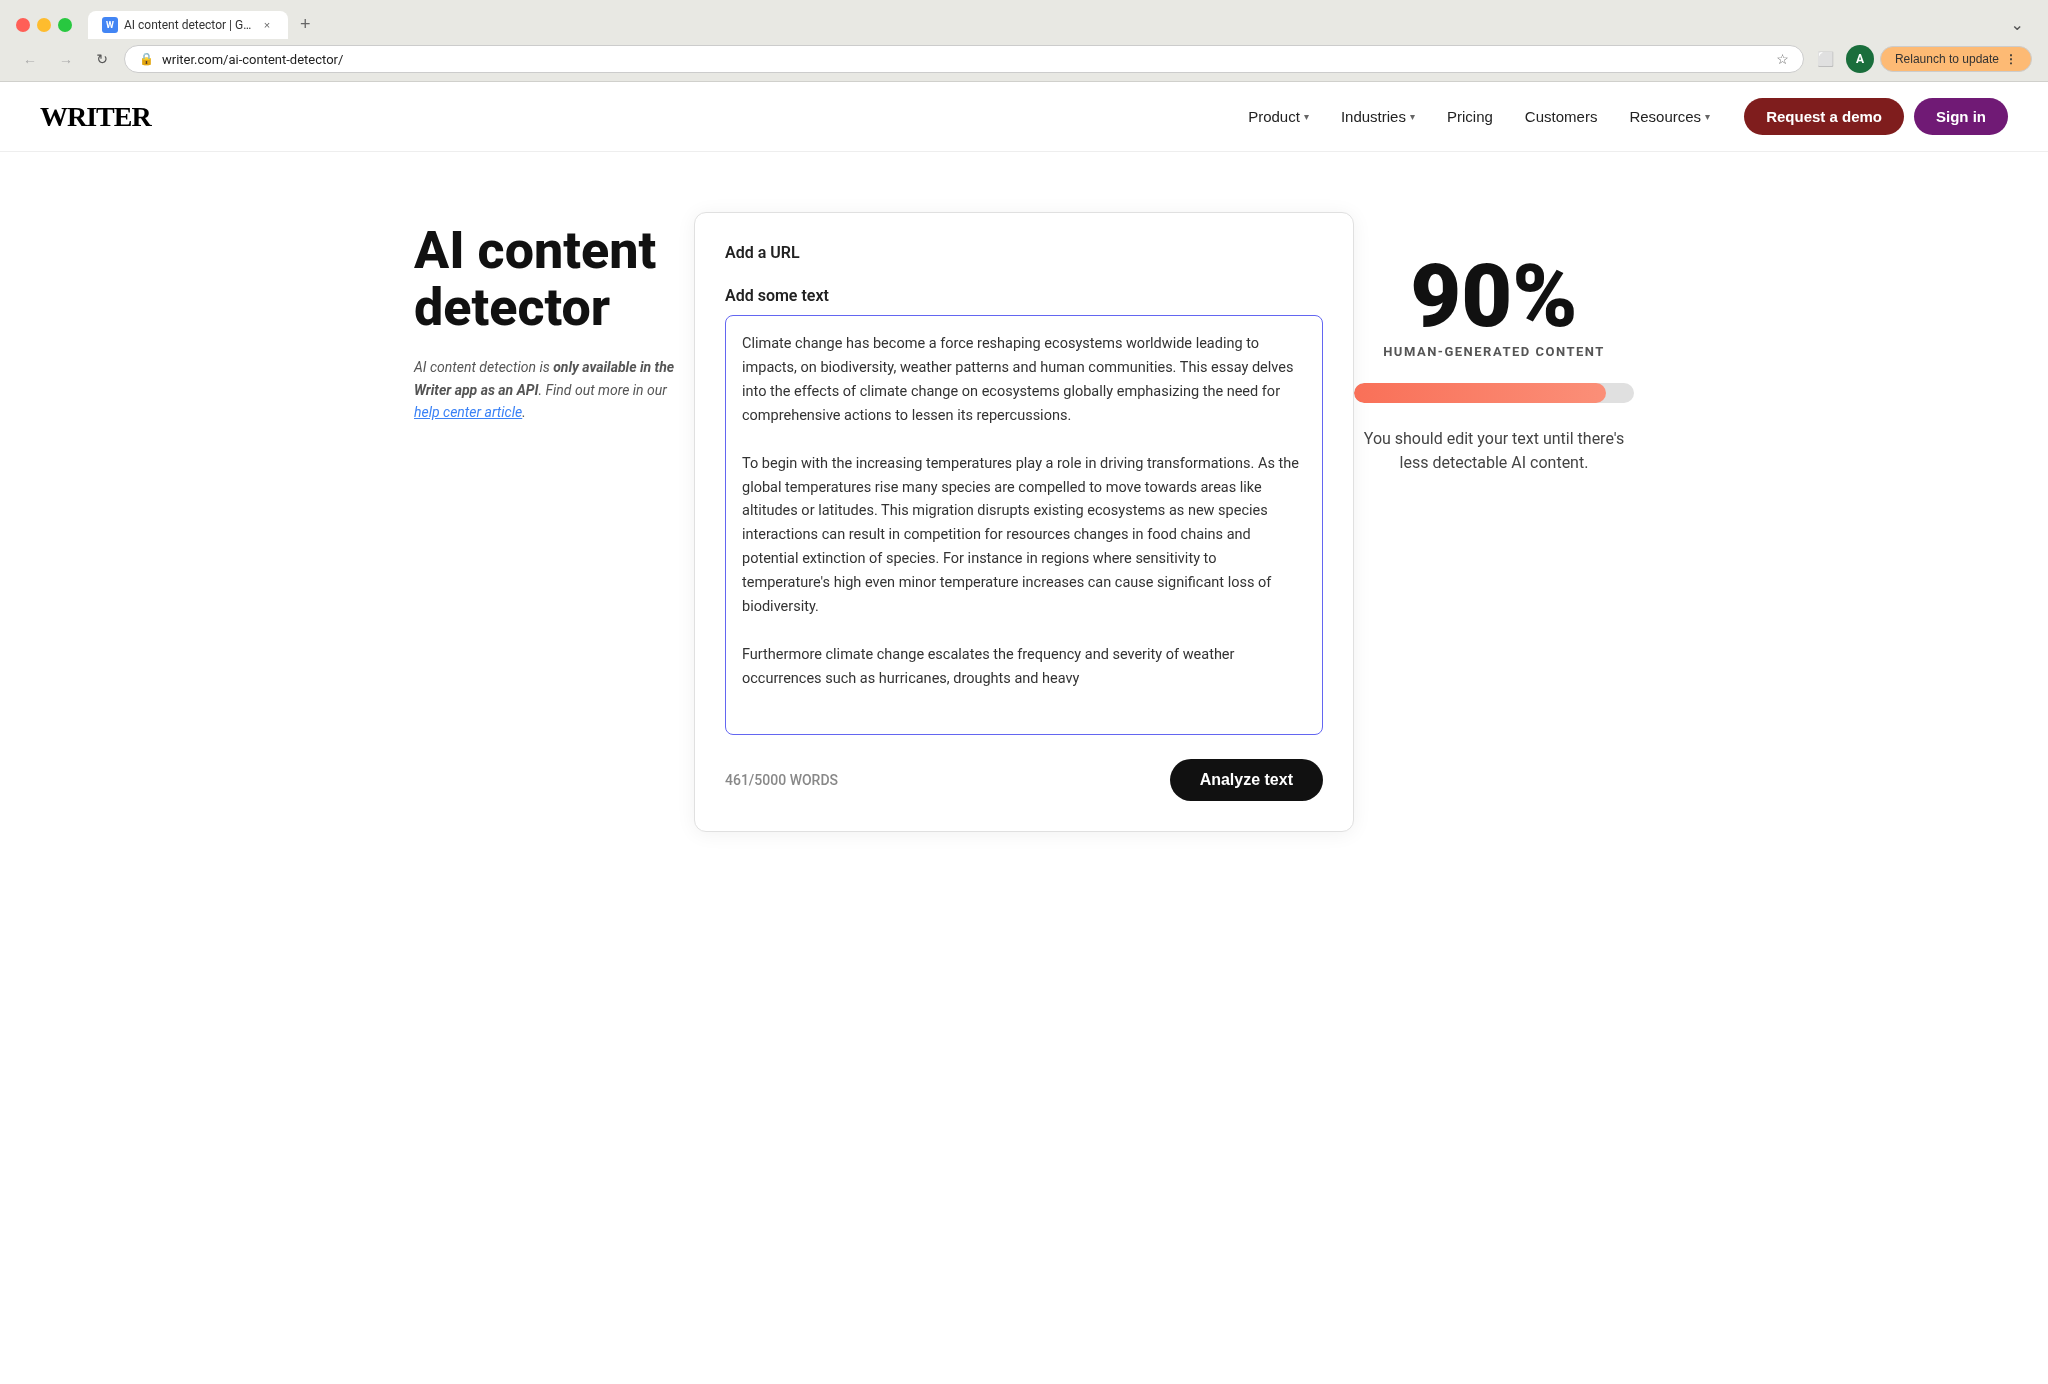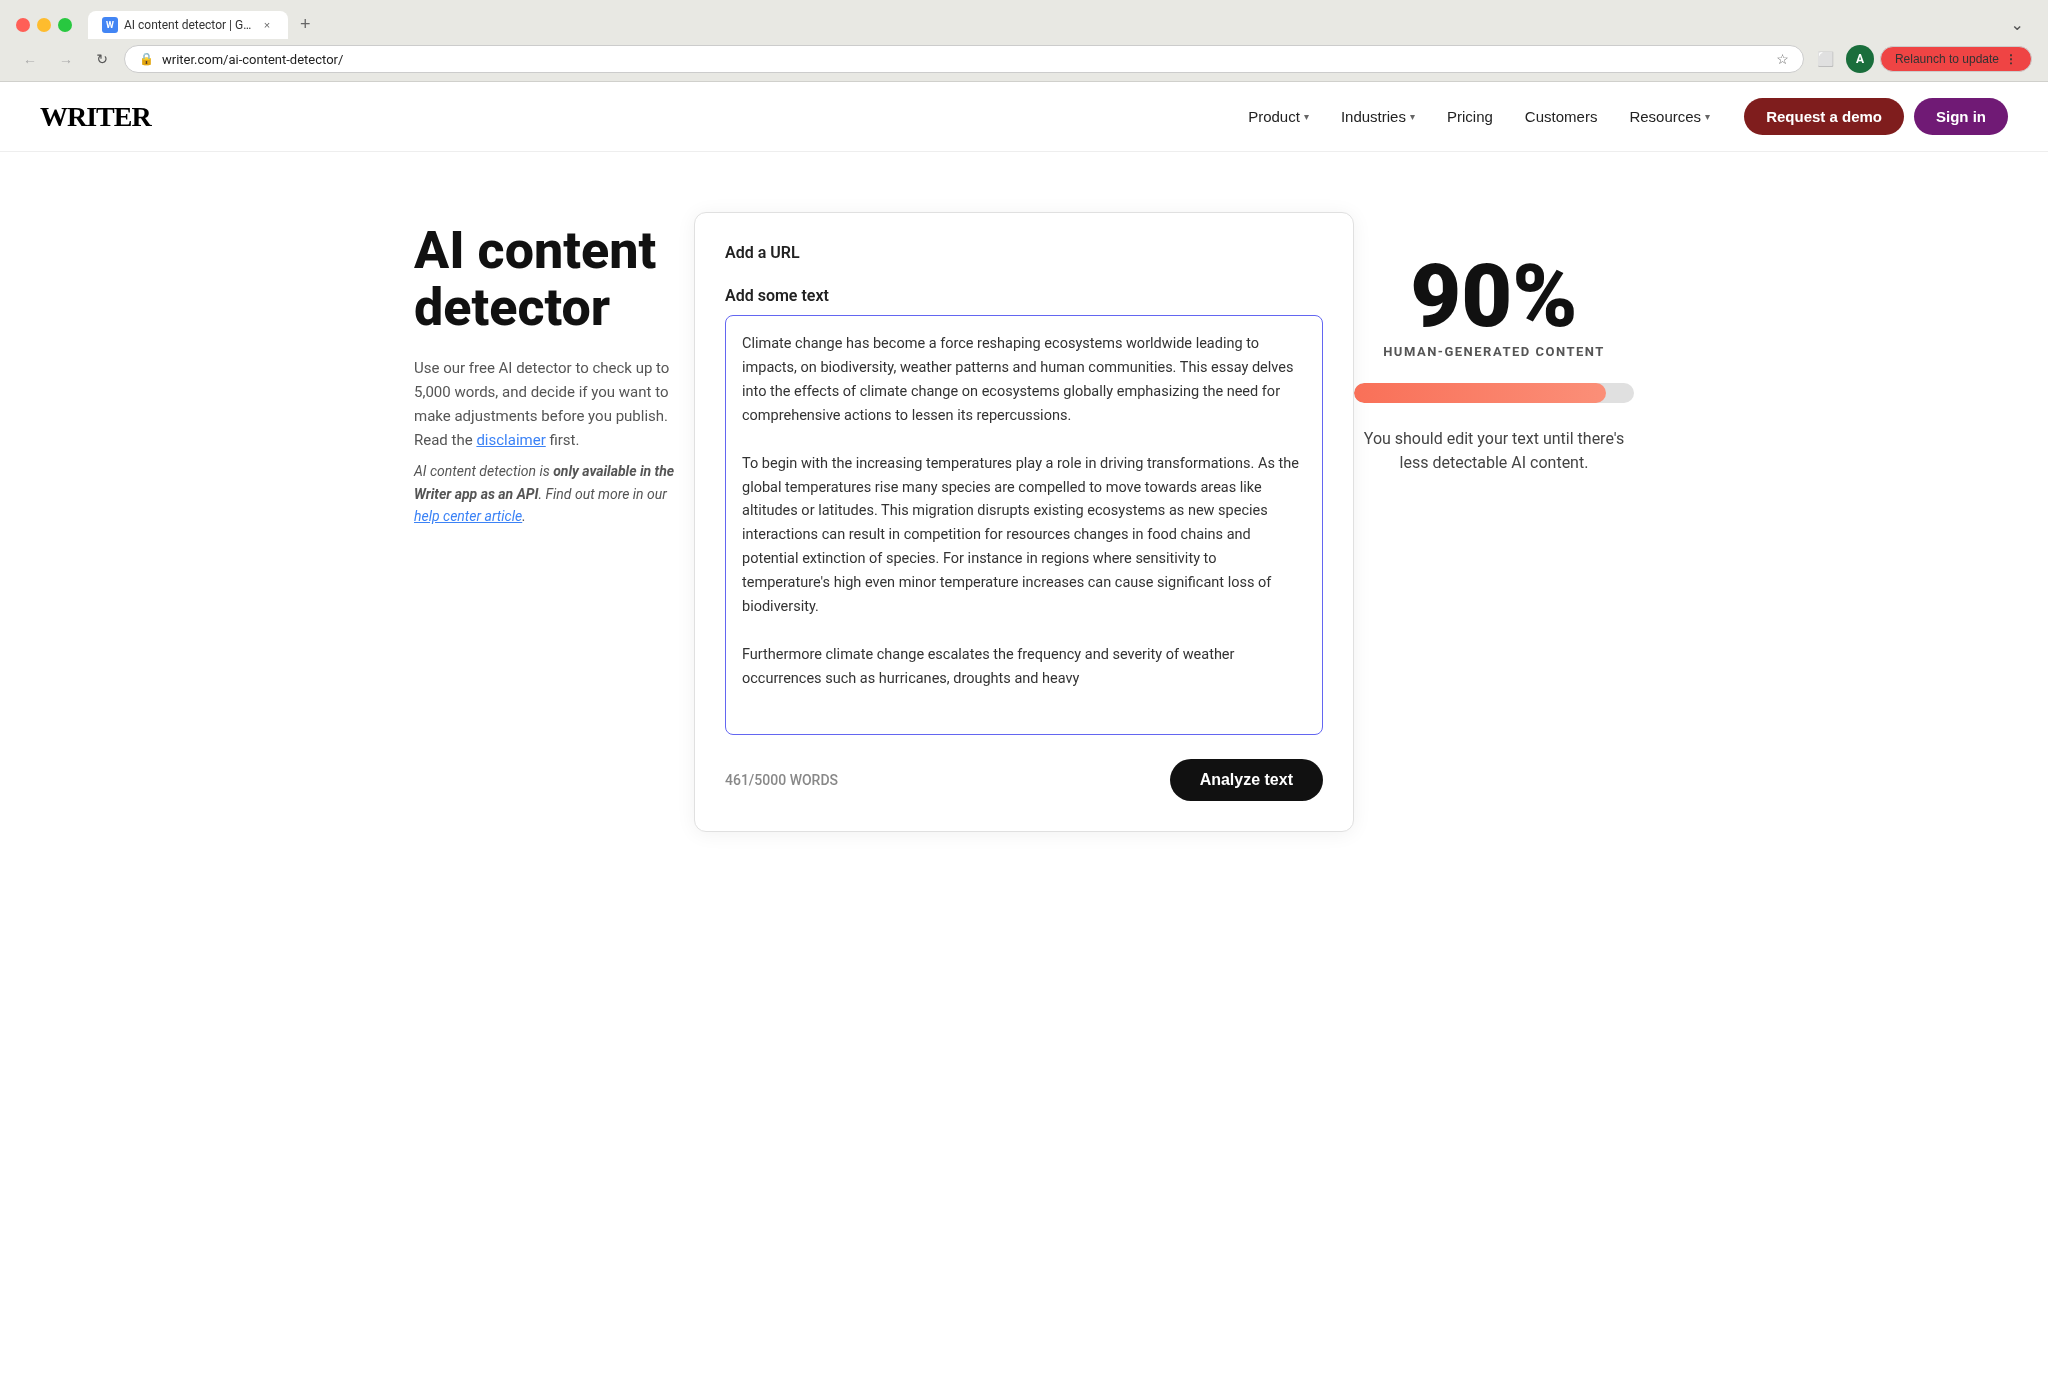--- a/index.html
+++ b/index.html
@@ -158,21 +158,21 @@
       border: none;
       cursor: pointer;
       display: flex;
       align-items: center;
       justify-content: center;
     }
     .relaunch-btn {
       display: flex;
       align-items: center;
       gap: 6px;
-      background: #ef4444;
+      background: #fdba74;
       border: 1px solid #ccc;
       border-radius: 20px;
       padding: 5px 14px;
       font-size: 12px;
       color: #333;
       cursor: pointer;
       white-space: nowrap;
     }
 
     
@@ -473,23 +473,20 @@
     <div class="nav-cta">
       <button class="btn-demo">Request a demo</button>
       <button class="btn-signin">Sign in</button>
     </div>
   </nav>
 
   <div class="main-content">
 
     <div class="left-panel">
       <h1 class="page-title">AI content detector</h1>
-      <p class="page-description">
-        <span>Use our free AI detector to check up to 5,000 words, and decide if you want to make adjustments before you publish. Read the </span><a href="#">disclaimer</a><span> first.</span>
-      </p>
       <p class="api-notice">
         <span>AI content detection is </span><strong>only available in the Writer app as an API</strong><span>. Find out more in our </span><a href="#">help center article</a><span>.</span>
       </p>
     </div>
 
     <div class="center-panel">
       <div class="url-section">
         <div class="section-label">Add a URL</div>
       </div>
       <div class="text-section">

